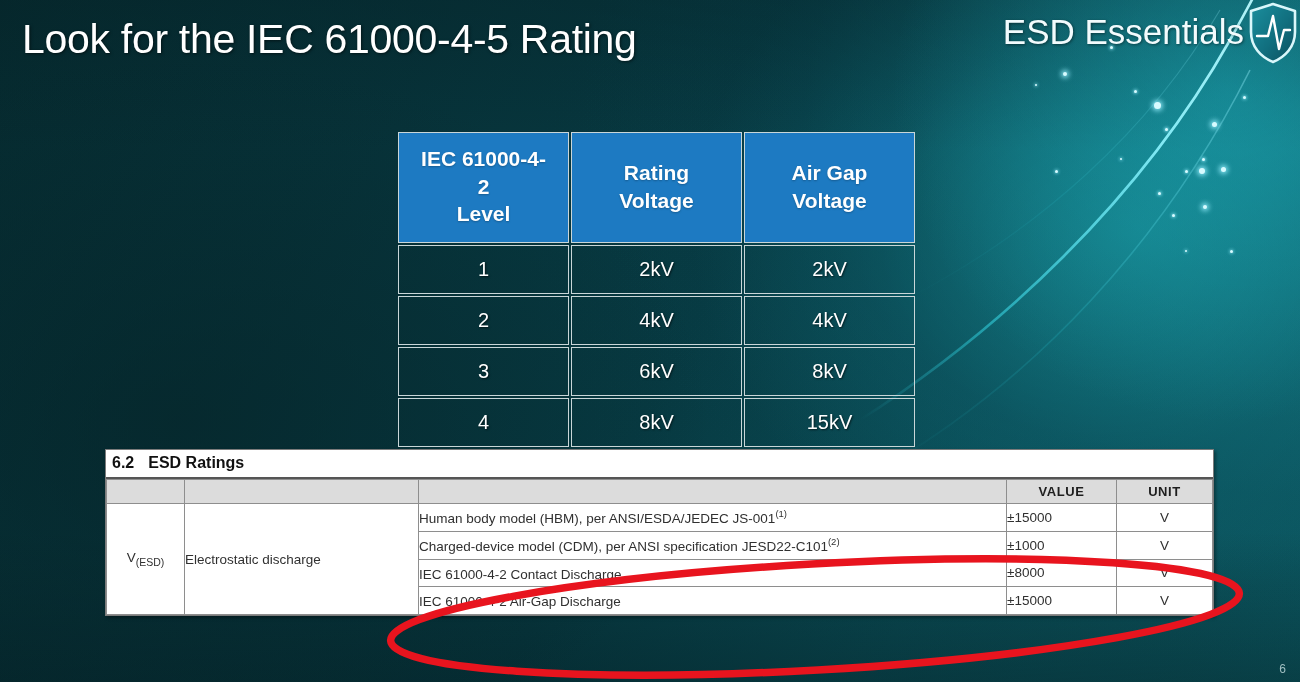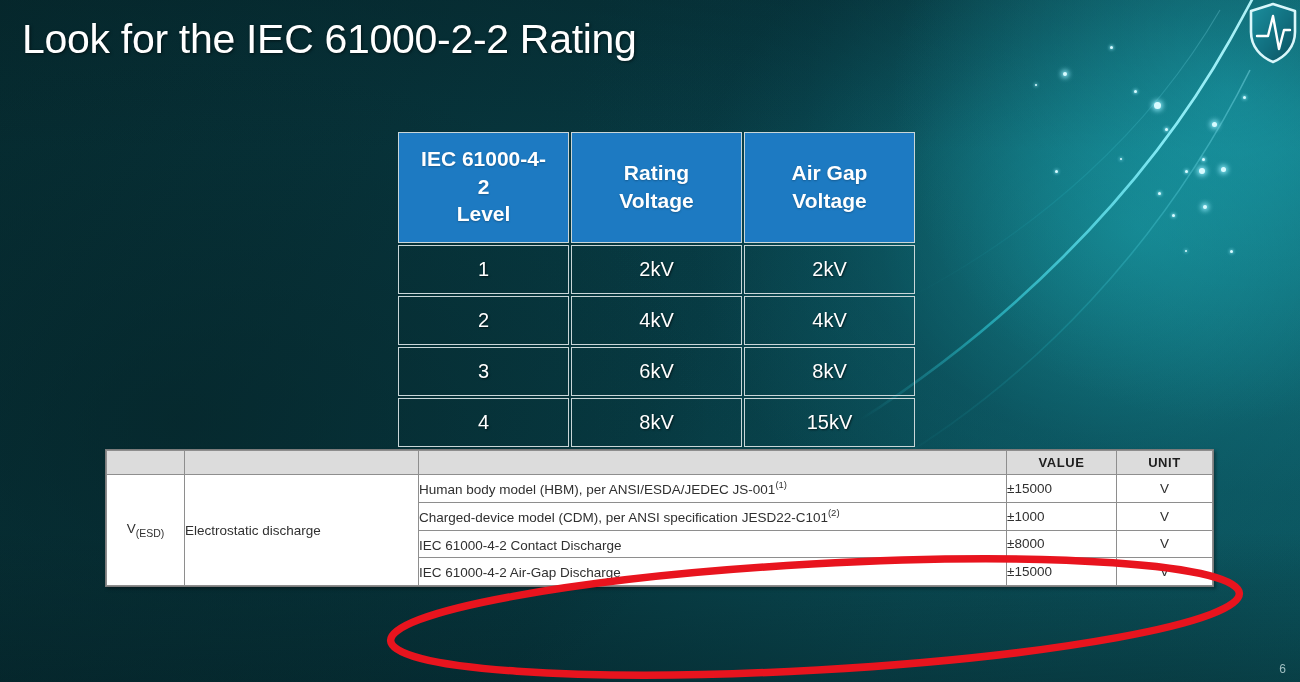--- a/index.html
+++ b/index.html
@@ -247,22 +247,25 @@
   <div class="particle" style="left:1120px; top:158px;  width:2px;  height:2px; box-shadow:0 0 3px 1px rgba(150,240,255,0.5);"></div>
   <div class="particle" style="left:1134px; top:90px;   width:3px;  height:3px; box-shadow:0 0 3px 1px rgba(150,240,255,0.6);"></div>
   <div class="particle" style="left:1243px; top:96px;   width:3px;  height:3px; box-shadow:0 0 3px 1px rgba(150,240,255,0.6);"></div>
   <div class="particle" style="left:1063px; top:72px;   width:4px;  height:4px;"></div>
   <div class="particle" style="left:1110px; top:46px;   width:3px;  height:3px; box-shadow:0 0 3px 1px rgba(150,240,255,0.6);"></div>
   <div class="particle" style="left:1055px; top:170px;  width:3px;  height:3px; box-shadow:0 0 3px 1px rgba(150,240,255,0.5);"></div>
   <div class="particle" style="left:1035px; top:84px;   width:2px;  height:2px; box-shadow:0 0 3px 1px rgba(150,240,255,0.5);"></div>
   <div class="particle" style="left:1230px; top:250px;  width:3px;  height:3px; box-shadow:0 0 3px 1px rgba(150,240,255,0.5);"></div>
   <div class="particle" style="left:1185px; top:250px;  width:2px;  height:2px; box-shadow:0 0 3px 1px rgba(150,240,255,0.45);"></div>
 
-  <h1 id="title">Look for the IEC 61000-2-2 Rating</h1>
-
+  <h1 id="title">Look for the IEC 61000-4-5 Rating</h1>
+
+  <div id="brand">
+    <span id="brand-text">ESD Essentials</span>
+  </div>
 
   <svg id="shield-logo" viewBox="0 0 50 62">
     <defs>
       <linearGradient id="shieldFill" x1="0" y1="0" x2="1" y2="1">
         <stop offset="0%" stop-color="#1b8f9e"></stop>
         <stop offset="55%" stop-color="#116f7f"></stop>
         <stop offset="100%" stop-color="#0b4f5e"></stop>
       </linearGradient>
     </defs>
     <path d="M25 2 L47 9 L47 30 C47 45 37 55 25 60 C13 55 3 45 3 30 L3 9 Z" fill="url(#shieldFill)" stroke="#d9f7fb" stroke-width="2.6" stroke-linejoin="round"></path>
@@ -304,20 +307,23 @@
       </tr>
       <tr>
         <td>4</td>
         <td>8kV</td>
         <td>15kV</td>
       </tr>
     </tbody>
   </table>
 
   <div id="datasheet">
+    <div id="ds-title">
+      <span class="num">6.2</span><span>ESD Ratings</span>
+    </div>
 
     <table id="ds-table">
       <colgroup>
         <col class="col-sym">
         <col class="col-param">
         <col class="col-desc">
         <col class="col-val">
         <col class="col-unit">
       </colgroup>
       <thead>

